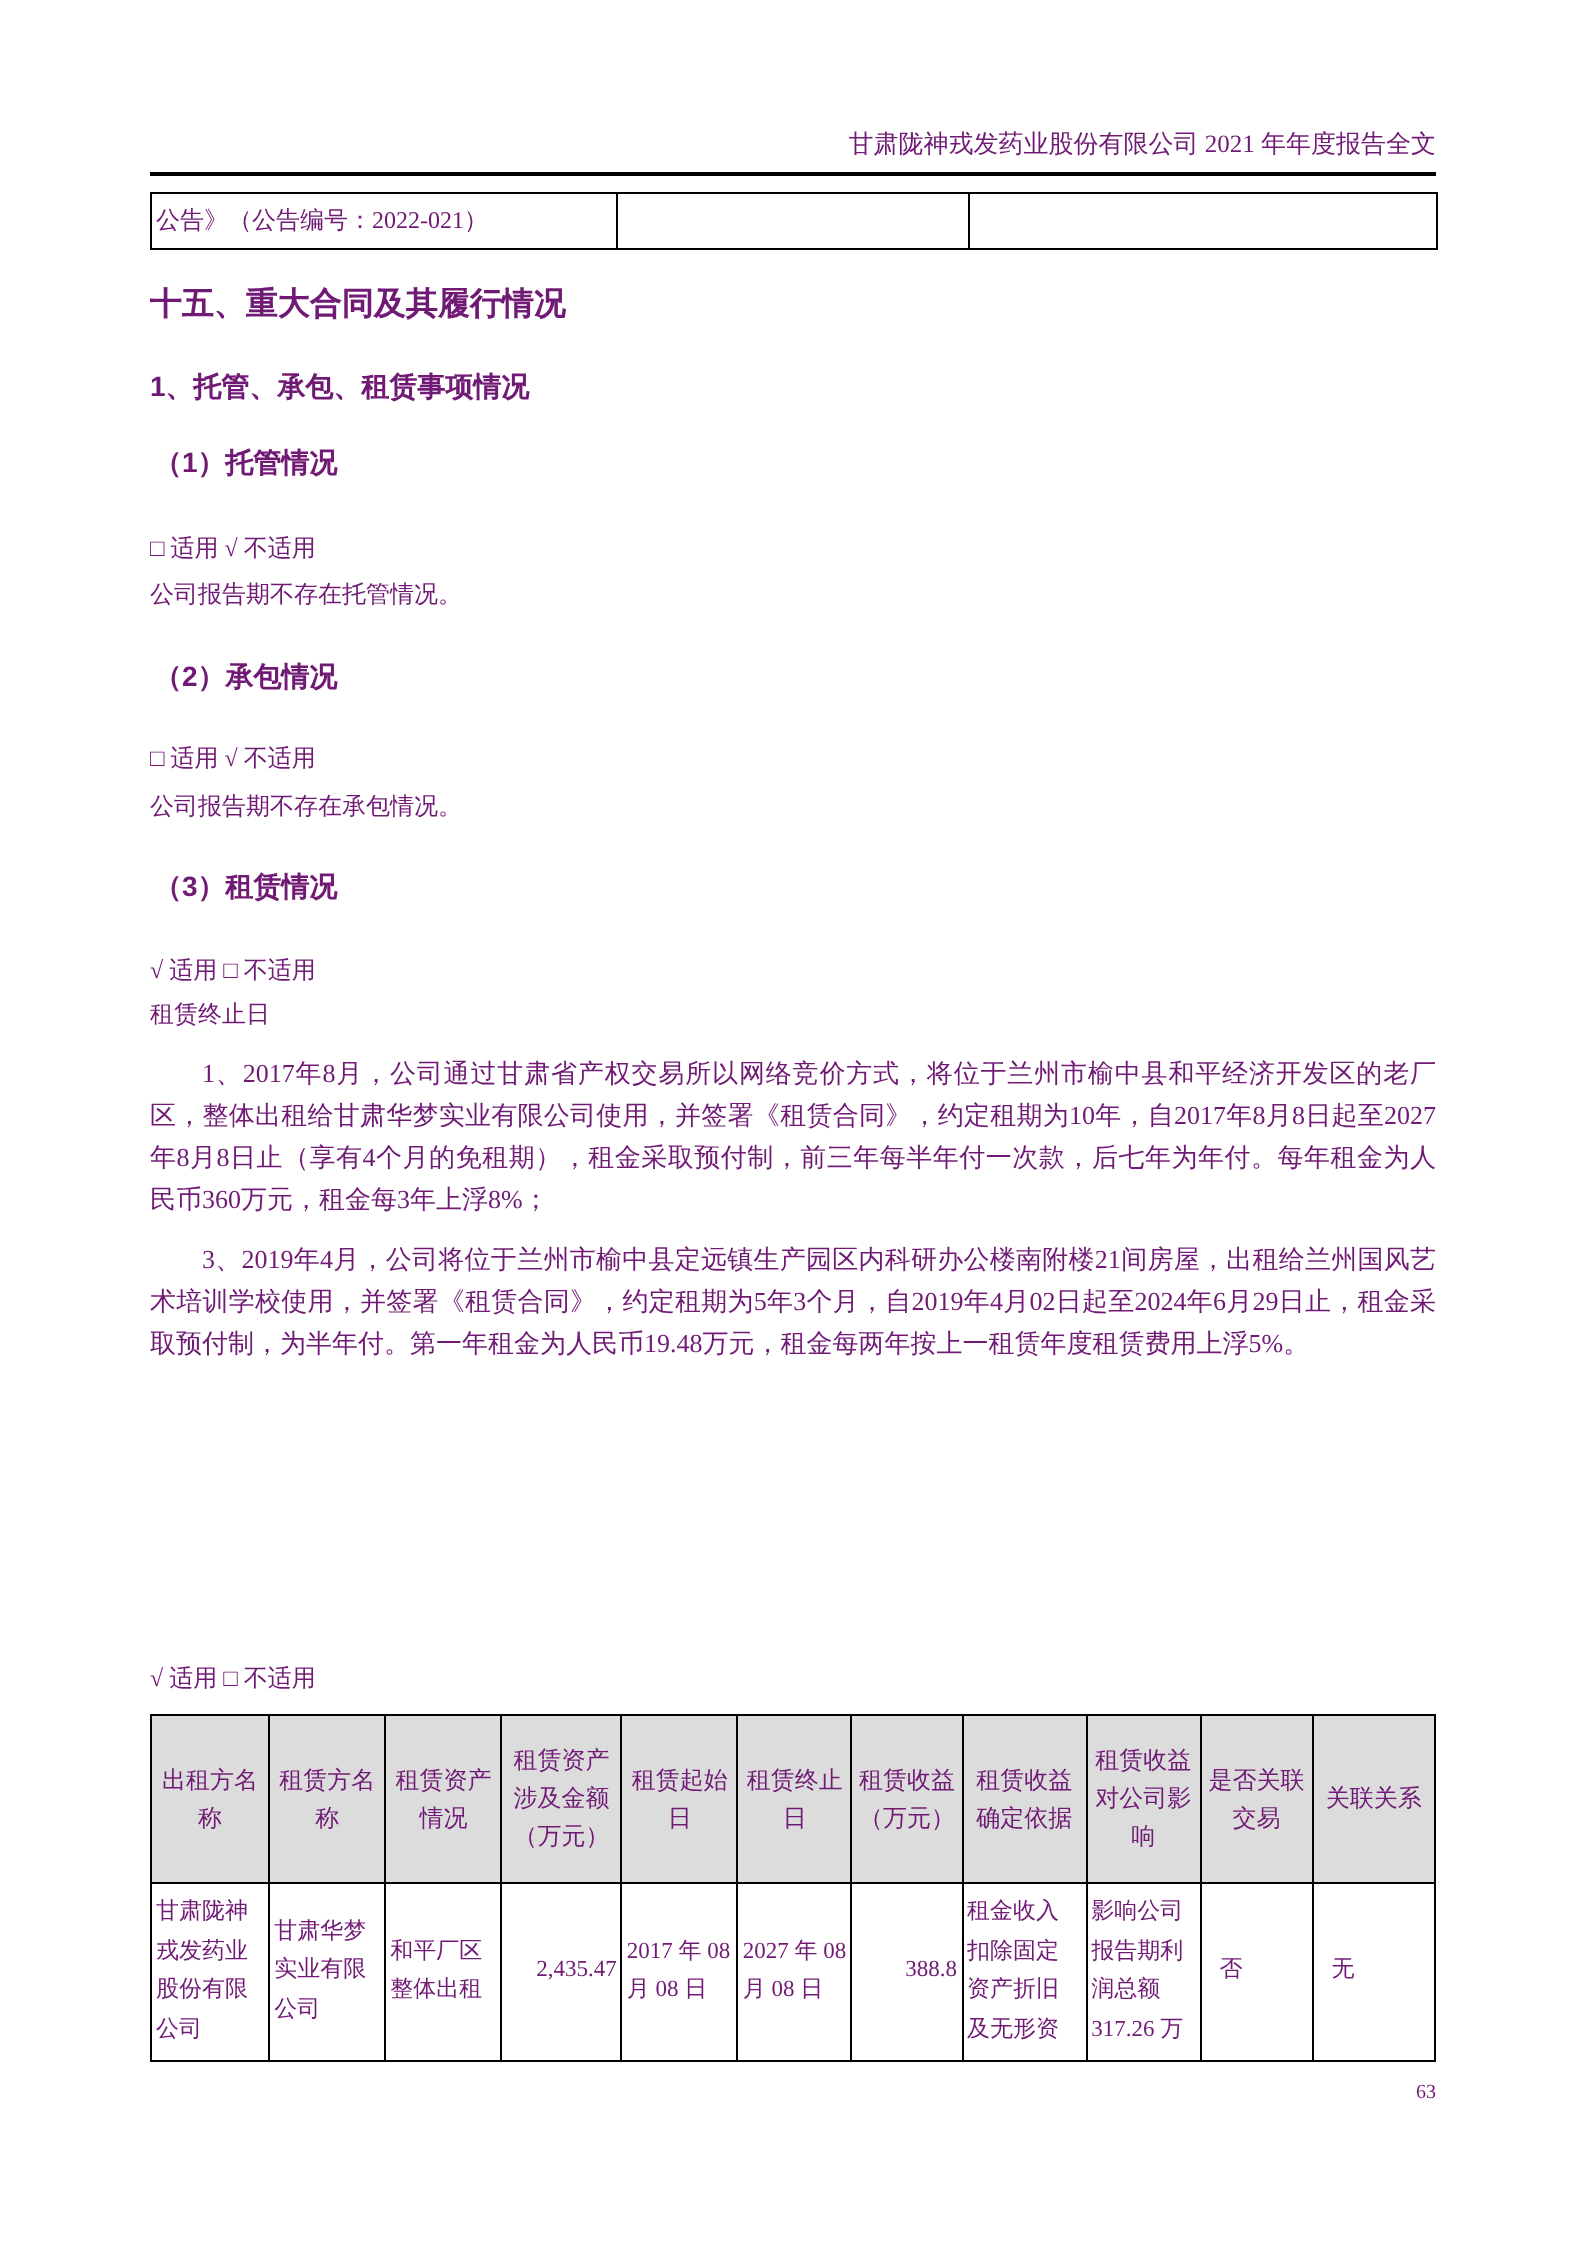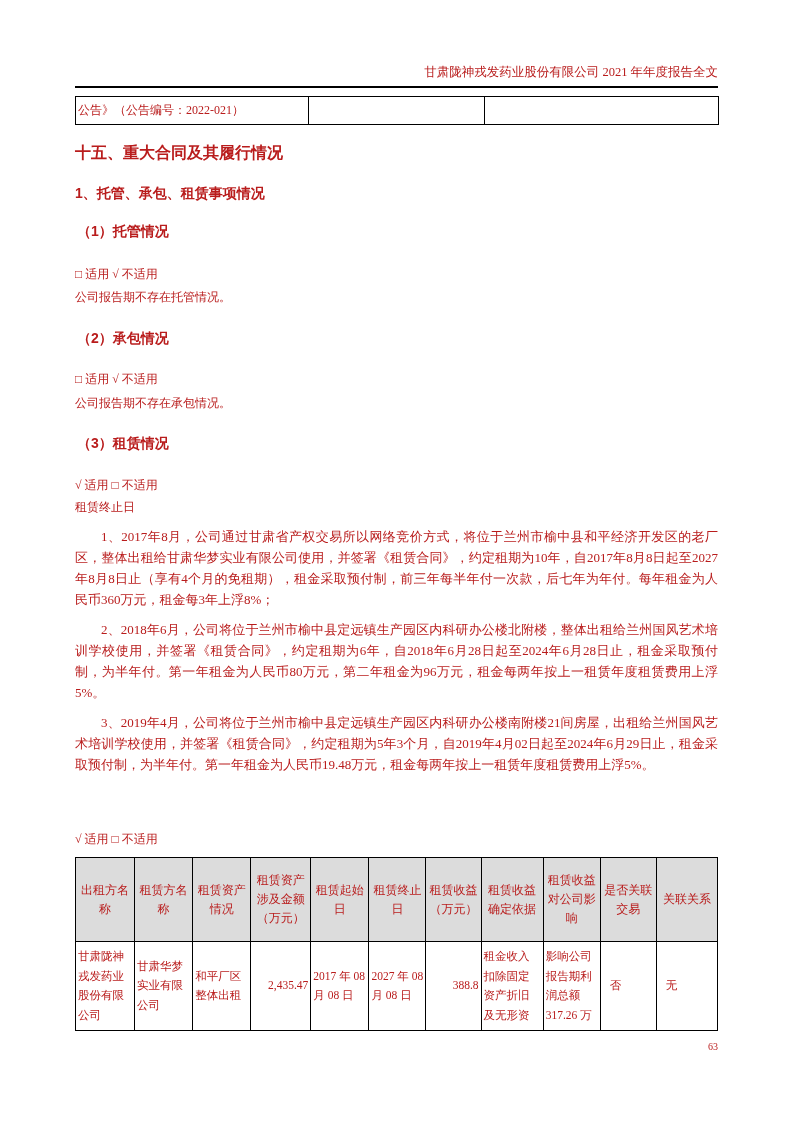--- a/index.html
+++ b/index.html
@@ -1,20 +1,20 @@
 <!DOCTYPE html>
 <html><head>
 <meta charset="utf-8">
 <style>
   html,body{margin:0;padding:0;background:#ffffff;}
   .page{
     position:relative;
     width:793px;height:1122px;
     background:#ffffff;
-    color:#b91c1c;
+    color:#701a75;
     font-family:"Liberation Serif","DejaVu Serif",serif;
     overflow:hidden;
   }
   .abs{position:absolute;}
   .header-title{
     top:65px;right:75px;
     font-size:12.5px;line-height:15px;
     text-align:right;
   }
   .header-rule{
@@ -126,21 +126,20 @@
   <div class="abs h3" style="top:330px">（2）承包情况</div>
   <div class="abs body-line" style="top:372px">□ 适用 √ 不适用</div>
   <div class="abs body-line" style="top:396px">公司报告期不存在承包情况。</div>
 
   <div class="abs h3" style="top:435px">（3）租赁情况</div>
   <div class="abs body-line" style="top:478px">√ 适用 □ 不适用</div>
   <div class="abs body-line" style="top:500px">租赁终止日</div>
 
   <div class="abs paras">
     <p>1、2017年8月，公司通过甘肃省产权交易所以网络竞价方式，将位于兰州市榆中县和平经济开发区的老厂区，整体出租给甘肃华梦实业有限公司使用，并签署《租赁合同》，约定租期为10年，自2017年8月8日起至2027年8月8日止（享有4个月的免租期），租金采取预付制，前三年每半年付一次款，后七年为年付。每年租金为人民币360万元，租金每3年上浮8%；</p>
-    <p>2、2018年6月，公司将位于兰州市榆中县定远镇生产园区内科研办公楼北附楼，整体出租给兰州国风艺术培训学校使用，并签署《租赁合同》，约定租期为6年，自2018年6月28日起至2024年6月28日止，租金采取预付制，为半年付。第一年租金为人民币80万元，第二年租金为96万元，租金每两年按上一租赁年度租赁费用上浮5%。</p>
     <p>3、2019年4月，公司将位于兰州市榆中县定远镇生产园区内科研办公楼南附楼21间房屋，出租给兰州国风艺术培训学校使用，并签署《租赁合同》，约定租期为5年3个月，自2019年4月02日起至2024年6月29日止，租金采取预付制，为半年付。第一年租金为人民币19.48万元，租金每两年按上一租赁年度租赁费用上浮5%。</p>
   </div>
 
   <div class="abs body-line" style="top:832px">√ 适用 □ 不适用</div>
 
   <table class="abs lease-table">
     <colgroup>
       <col style="width:59px">
         <col style="width:58px">
         <col style="width:58px">

